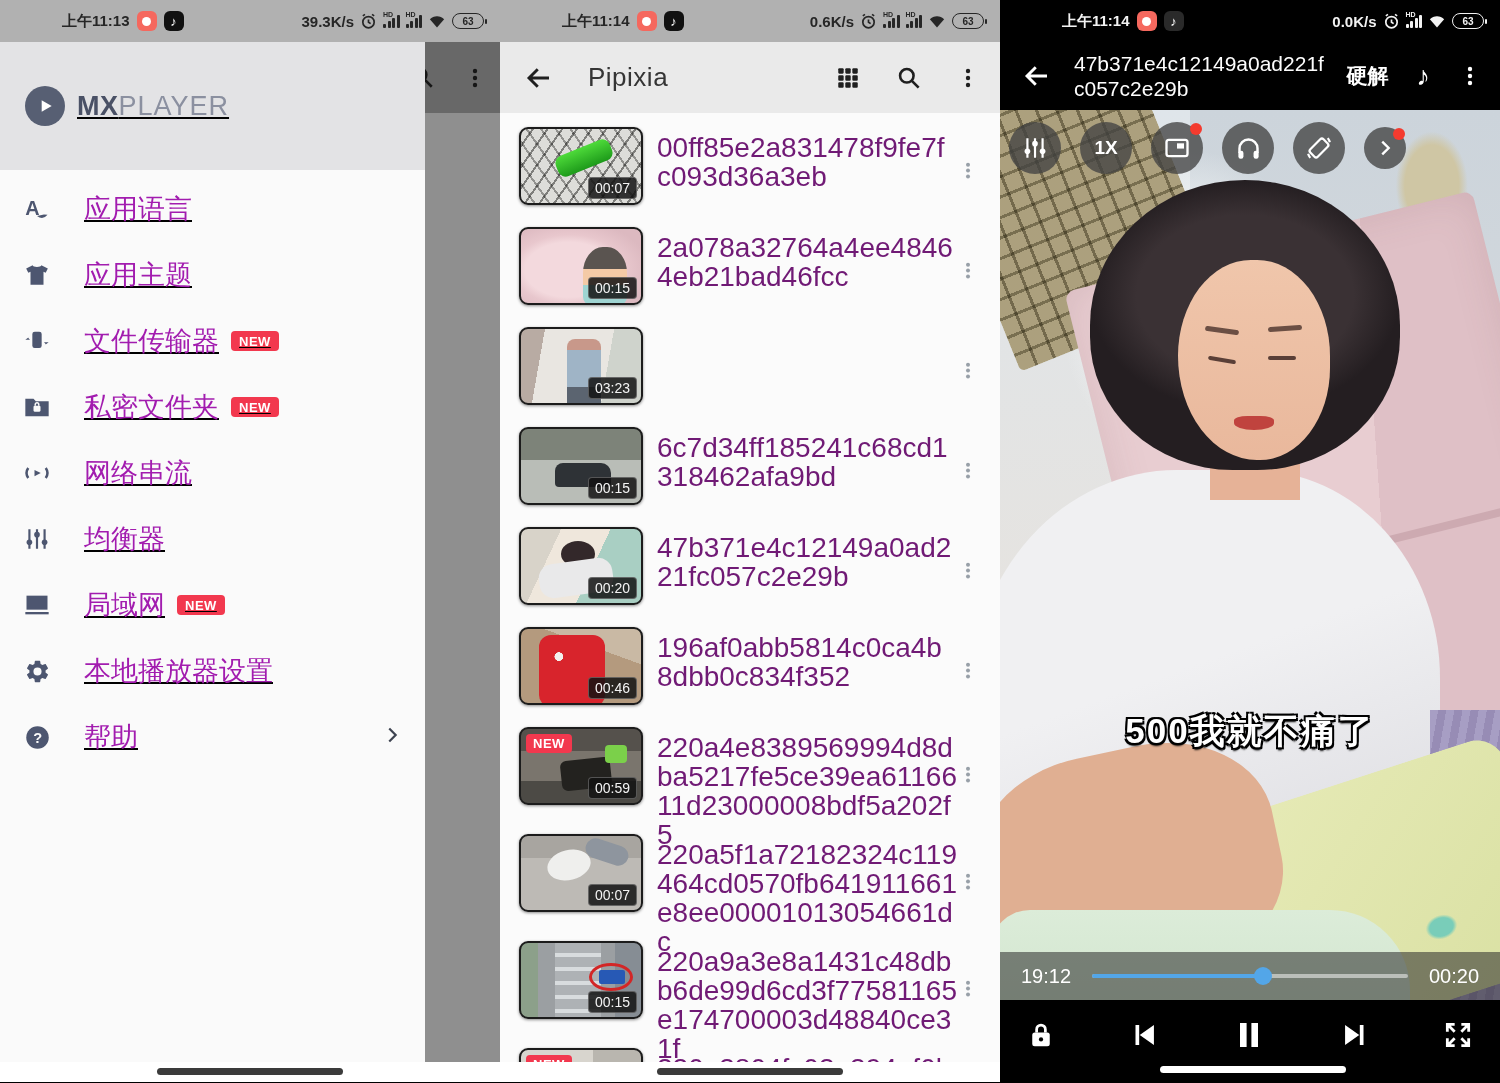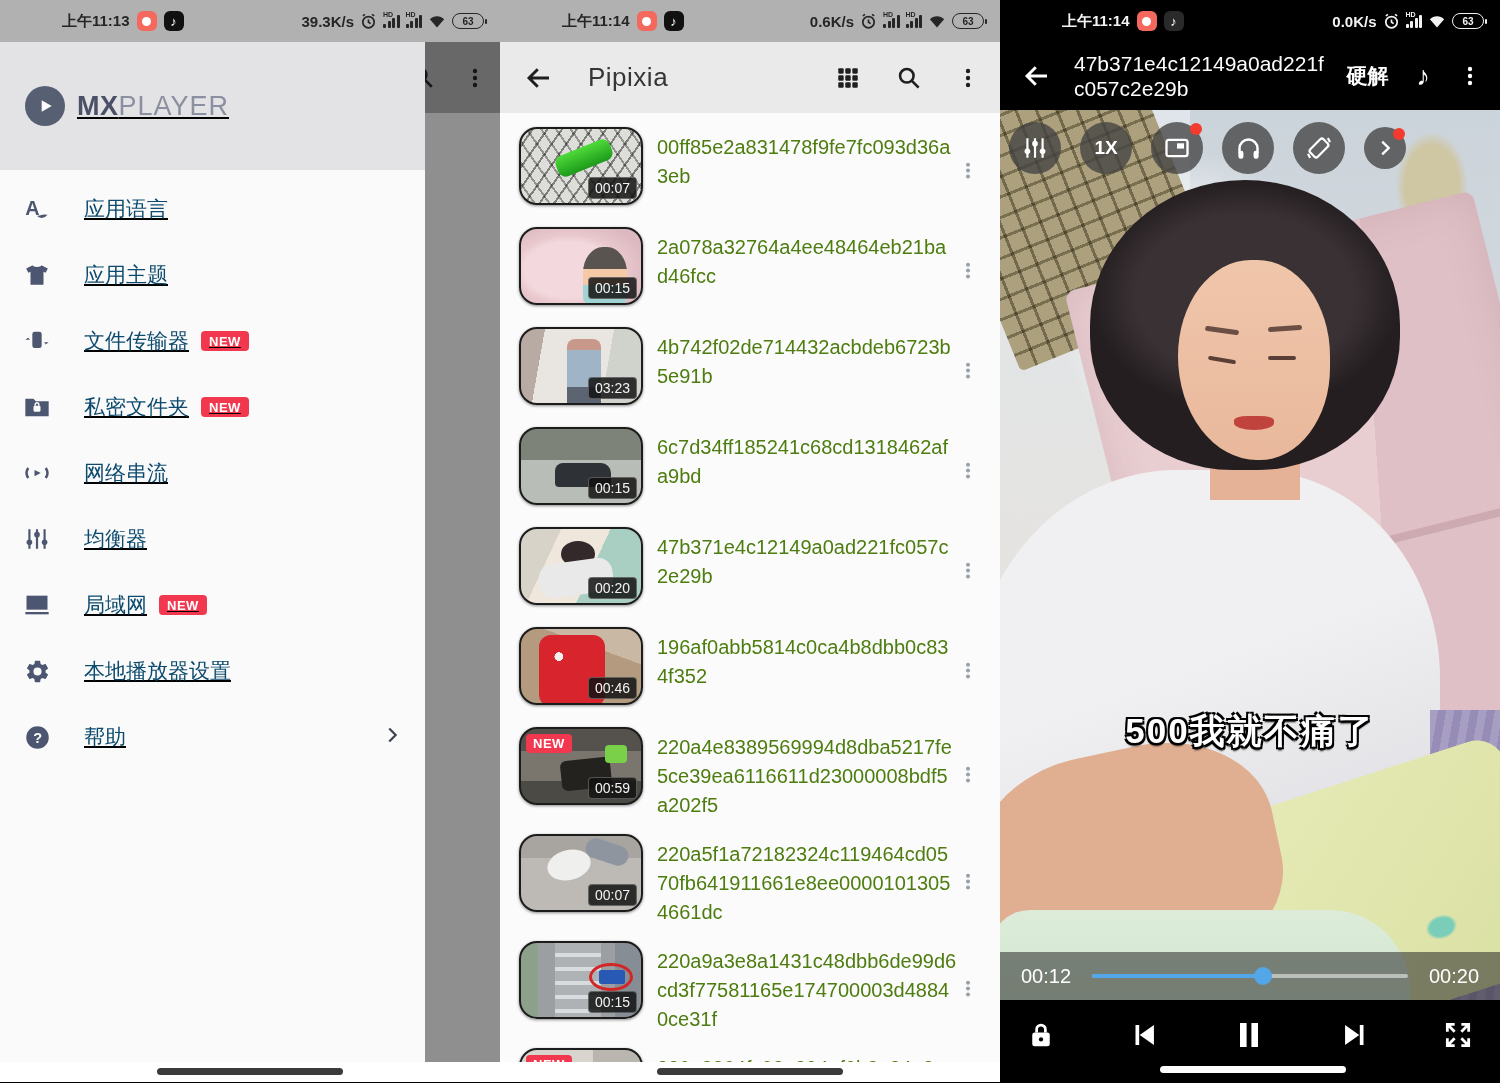--- a/index.html
+++ b/index.html
@@ -28,45 +28,45 @@
 
   
   #drawer{position:absolute;left:0;top:42px;width:425px;height:1020px;background:#fafafa;text-decoration:underline;}
   #drawer-head{height:128px;background:#e3e3e5;display:flex;align-items:center;padding-left:25px;}
   .logo-circle{width:40px;height:40px;border-radius:50%;background:#575f73;display:flex;align-items:center;justify-content:center;margin-right:12px;}
   .logo-mx{font-size:27px;font-weight:bold;color:#4a5166;letter-spacing:.5px;}
   .logo-player{font-size:27px;color:#8b90a0;letter-spacing:1px;}
   .menu{padding-top:6px;}
   .menu-item{height:66px;display:flex;align-items:center;padding-left:22px;cursor:pointer;}
   .mi-ico{width:30px;height:30px;color:#4d5670;display:flex;align-items:center;justify-content:center;margin-right:32px;flex:0 0 30px;}
-  .mi-label{font-size:21px;color:#0c4a6e;}
+  .mi-label{font-size:27px;color:#a21caf;}
   .badge{background:#f2384e;color:#fff;font-size:13px;font-weight:bold;border-radius:4px;padding:3px 8px 2px;margin-left:12px;letter-spacing:.5px;}
   .badge:empty{display:none;}
   .mi-chevron{margin-left:auto;margin-right:22px;color:#3d4350;}
   
   #dim-strip{position:absolute;left:425px;top:42px;width:75px;height:1020px;background:#8f8f8f;overflow:hidden;}
   #dim-toolbar{height:71px;background:#686868;position:relative;overflow:hidden;color:#161616;}
   #dim-toolbar .srch{position:absolute;left:-16px;top:22px;}
   #dim-toolbar .dots{position:absolute;left:38px;top:24px;}
   .navstrip{position:absolute;left:0;bottom:0;width:500px;height:21px;background:#fff;}
   .homebar{position:absolute;left:157px;top:6px;width:186px;height:7px;border-radius:4px;background:#3b3b3b;}
 
   
   .toolbar{height:71px;background:#eaeaea;display:flex;align-items:center;color:#1f1f1f;}
   .tb-back{margin-left:24px;}
   .tb-title{font-size:26px;color:#353535;margin-left:34px;letter-spacing:.5px;}
   .tb-icons{margin-left:auto;display:flex;align-items:center;gap:34px;margin-right:20px;}
   #file-list{position:relative;height:949px;overflow:hidden;padding-top:12px;background:#fbfbfb;}
   .file-row{position:relative;display:flex;align-items:flex-start;height:100px;padding-left:19px;}
   .file-row.h3{height:107px;}
-  .thumb{position:relative;width:124px;height:78px;border-radius:18px;border:2px solid #1c1c1c;margin-top:2px;flex:0 0 124px;overflow:hidden;box-shadow:0 1px 3px rgba(0,0,0,.45);}
+  .thumb{position:relative;width:124px;height:78px;border-radius:9px;border:2px solid #1c1c1c;margin-top:2px;flex:0 0 124px;overflow:hidden;box-shadow:0 1px 3px rgba(0,0,0,.45);}
   .dur{position:absolute;right:4px;bottom:4px;background:rgba(18,18,18,.85);border:1px solid rgba(250,250,250,.28);color:#f3f3f3;font-size:14px;border-radius:4px;padding:0 6px;line-height:20px;}
   .dur:empty{display:none;}
   .thumb .badge{position:absolute;left:5px;top:5px;margin:0;padding:2px 7px;}
-  .fname{width:300px;margin:8px 0 0 14px;font-size:20px;line-height:29px;color:#4d7c0f;word-break:break-all;}
+  .fname{width:300px;margin:8px 0 0 14px;font-size:28px;line-height:29px;color:#701a75;word-break:break-all;}
   .kebab{position:absolute;right:22px;top:50%;transform:translateY(-60%);color:#98a0a8;cursor:pointer;}
   
   .t1{background:repeating-linear-gradient(55deg,#e9e9e7 0 10px,#9a9a98 10px 12px),repeating-linear-gradient(-55deg,#f2f2f0 0 10px,#8a8a88 10px 12px);background-blend-mode:multiply;}
   .t1 .prop{position:absolute;left:34px;top:18px;width:58px;height:22px;border-radius:8px;background:linear-gradient(180deg,#4edb3a,#1d9a1a);transform:rotate(-22deg);}
   .t2{background:radial-gradient(80px 50px at 40% 55%,#f3d9dd 0 55%,#e8c7cd 70%,#dcb9c0 100%);}
   .t2 .avatar{position:absolute;right:14px;top:18px;width:44px;height:58px;border-radius:45% 45% 8px 8px;background:linear-gradient(180deg,#5a5450 0 38%,#f4caa6 38% 66%,#9fd4d2 66%);}
   .t3{background:linear-gradient(100deg,#b8aba3 0 18%,#e9e6e1 18% 70%,#cfd3cc 70%);}
   .t3 .man{position:absolute;left:46px;top:10px;width:34px;height:68px;background:linear-gradient(180deg,#c8988a 0 16%,#9fb4c6 16% 70%,#5b6470 70%);border-radius:8px 8px 0 0;}
   .t4{background:linear-gradient(180deg,#7d8379 0 42%,#b9bdb7 42%);}
   .t4 .car{position:absolute;left:34px;top:34px;width:56px;height:24px;border-radius:8px 10px 4px 4px;background:#2e3236;}
@@ -429,21 +429,20 @@
               <circle cx="12" cy="12" r="2.4"></circle>
               <circle cx="12" cy="19" r="2.4"></circle>
             </svg></span>
       </div>
 
       <div class="file-row">
         <span class="thumb t3">
             <i class="man"></i>
             <span class="dur">03:23</span>
           </span>
-        <span class="fname">4b742f02de714432acbdeb6723b5e91b</span>
         <span class="kebab"><svg width="20" height="20" viewBox="0 0 24 24" fill="currentColor">
               <circle cx="12" cy="5" r="2.4"></circle>
               <circle cx="12" cy="12" r="2.4"></circle>
               <circle cx="12" cy="19" r="2.4"></circle>
             </svg></span>
       </div>
 
       <div class="file-row">
         <span class="thumb t4">
             <i class="car"></i>
@@ -654,21 +653,21 @@
           <svg width="22" height="22" viewBox="0 0 24 24" fill="none" stroke="#fff" stroke-width="2.6">
               <path d="M9 5l7 7-7 7"></path>
             </svg>
           <i class="reddot"></i>
         </span>
       </div>
 
       <div id="subtitle">500我就不痛了</div>
 
       <div id="seekrow">
-        <span class="tm">00:12</span>
+        <span class="tm">19:12</span>
         <span class="track">
             <span class="fill" style="width: 54%;"></span>
             <span class="knob" style="left: 54%;"></span>
           </span>
         <span class="tm">00:20</span>
       </div>
     </div>
 
     <div id="pctrl">
       <span class="pc-btn">

